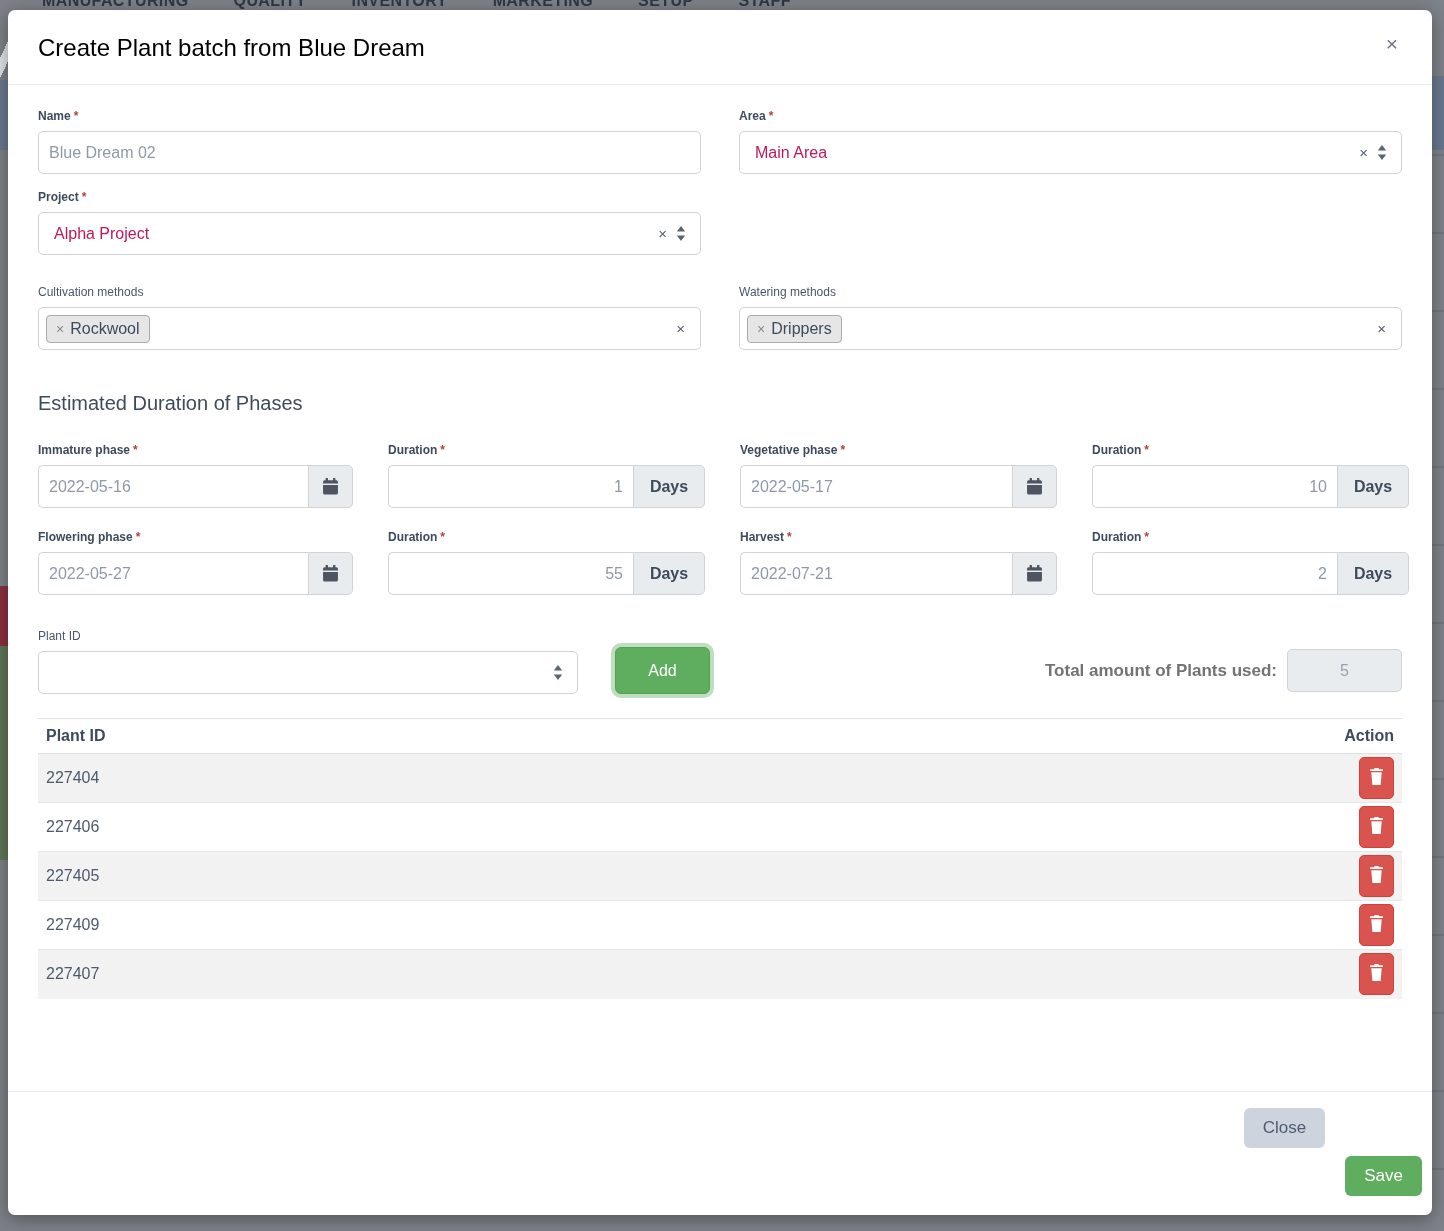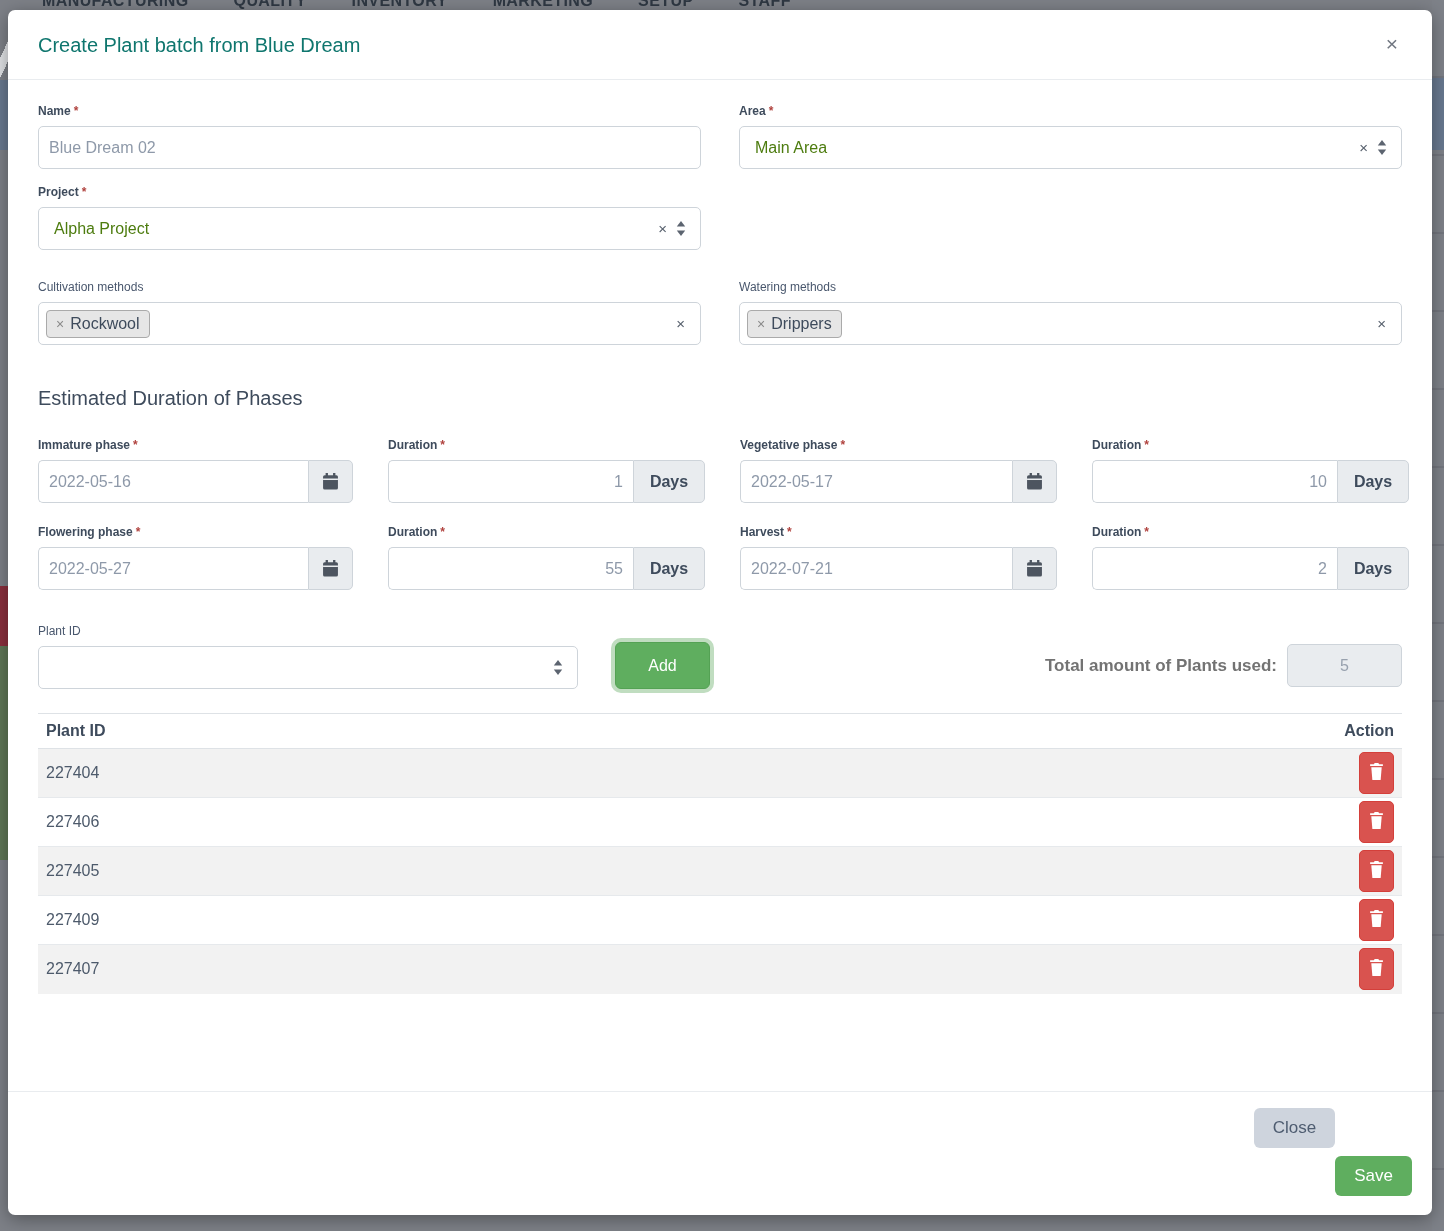--- a/index.html
+++ b/index.html
@@ -22,37 +22,37 @@
   .band-red   { top:586px; height:60px;  background:#8a2f3d; }
   .band-green { top:646px; height:214px; background:#5f7656; }
 
   
   .modal { position:absolute; left:8px; top:10px; width:1424px; height:1205px;
            background:#fff; border-radius:7px; z-index:5;
            box-shadow:0 4px 18px rgba(0,0,0,.35);
            display:flex; flex-direction:column; }
   .modal-header { display:flex; justify-content:space-between; align-items:flex-start;
                   padding:24px 30px 22px; border-bottom:1px solid #e9ecef; }
-  .modal-title { font-size:20px; color:#0f766e; font-weight:500; }
+  .modal-title { font-size:24px; color:#000000; font-weight:500; }
   .close-btn { border:none; background:none; font-size:21px; line-height:16px; color:#707680; cursor:pointer; padding:2px 4px; }
 
   .modal-body { padding:24px 30px 0; flex:1; display:flex; flex-direction:column; }
 
   .row2 { display:grid; grid-template-columns:1fr 1fr; column-gap:38px; }
   .form-group { margin-bottom:16px; }
   label.f-label { display:block; font-size:12px; font-weight:700; color:#3e4b5c; margin-bottom:8px; }
   label.f-label.thin { font-weight:400; color:#49576d; }
   .req { color:#b0423e; font-weight:700; margin-left:3px; }
 
   .t-input { width:100%; height:43px; border:1px solid #ced4da; border-radius:5px;
              padding:0 10px; font-size:16px; color:#8e99a9; background:#fff;
              font-family:"Liberation Sans",sans-serif; }
   .select-box { position:relative; height:43px; border:1px solid #ced4da; border-radius:5px;
                 display:flex; align-items:center; padding:0 60px 0 15px; cursor:pointer; }
-  .select-value { font-size:16px; color:#4d7c0f; flex:1; }
+  .select-value { font-size:16px; color:#be185d; flex:1; }
   .select-ctrls { position:absolute; right:14px; display:flex; align-items:center; gap:9px; }
   .clear-x { font-size:15px; color:#57606d; line-height:1; cursor:pointer; }
   .updown { display:inline-flex; }
 
   .multi-box { position:relative; height:43px; border:1px solid #ced4da; border-radius:5px;
                display:flex; align-items:center; padding:0 40px 0 7px; }
   .tag { display:inline-flex; align-items:center; gap:6px; background:#e6e6e6;
          border:1px solid #aaa; border-radius:4px; padding:4px 9px; font-size:16px; color:#3e4b5c; }
   .tag-x { color:#8a8a8a; font-size:14px; cursor:pointer; }
   .multi-clear { position:absolute; right:15px; font-size:15px; color:#57606d; cursor:pointer; }
@@ -85,22 +85,22 @@
   table.plants th { border-top:1px solid #dee2e6; border-bottom:1px solid #dee2e6;
                     padding:8px; font-size:16px; font-weight:700; color:#3e4b5c; text-align:left; }
   table.plants th.act, table.plants td.act { text-align:right; width:70px; }
   table.plants td { padding:3px 8px; font-size:16px; color:#4d5a6b; height:49px;
                     border-top:1px solid #e6e9ec; }
   table.plants tr:nth-child(odd) td { background:#f2f2f2; }
   .trash-btn { width:35px; height:42px; background:#d9534f; border:1px solid #d43f3a;
                border-radius:5px; cursor:pointer; display:inline-flex; align-items:center;
                justify-content:center; vertical-align:middle; }
 
-  .modal-footer { margin-top:auto; border-top:1px solid #e9ecef; padding:16px 20px 19px;
-                  display:flex; justify-content:flex-end; }
+  .modal-footer { margin-top:auto; border-top:1px solid #e9ecef; padding:16px 10px 19px;
+                  display:flex; justify-content:flex-end; gap:20px; }
   .btn { border:none; border-radius:6px; font-size:17px; padding:0 19px; height:40px;
          cursor:pointer; font-family:"Liberation Sans",sans-serif; }
   .btn-close { background:#ced4dd; color:#4e5c70; }
   .btn-save  { background:#5fae5f; color:#fff;margin-top:48px; }
 </style>
 </head>
 <body>
 
 <div class="viewport">
 

